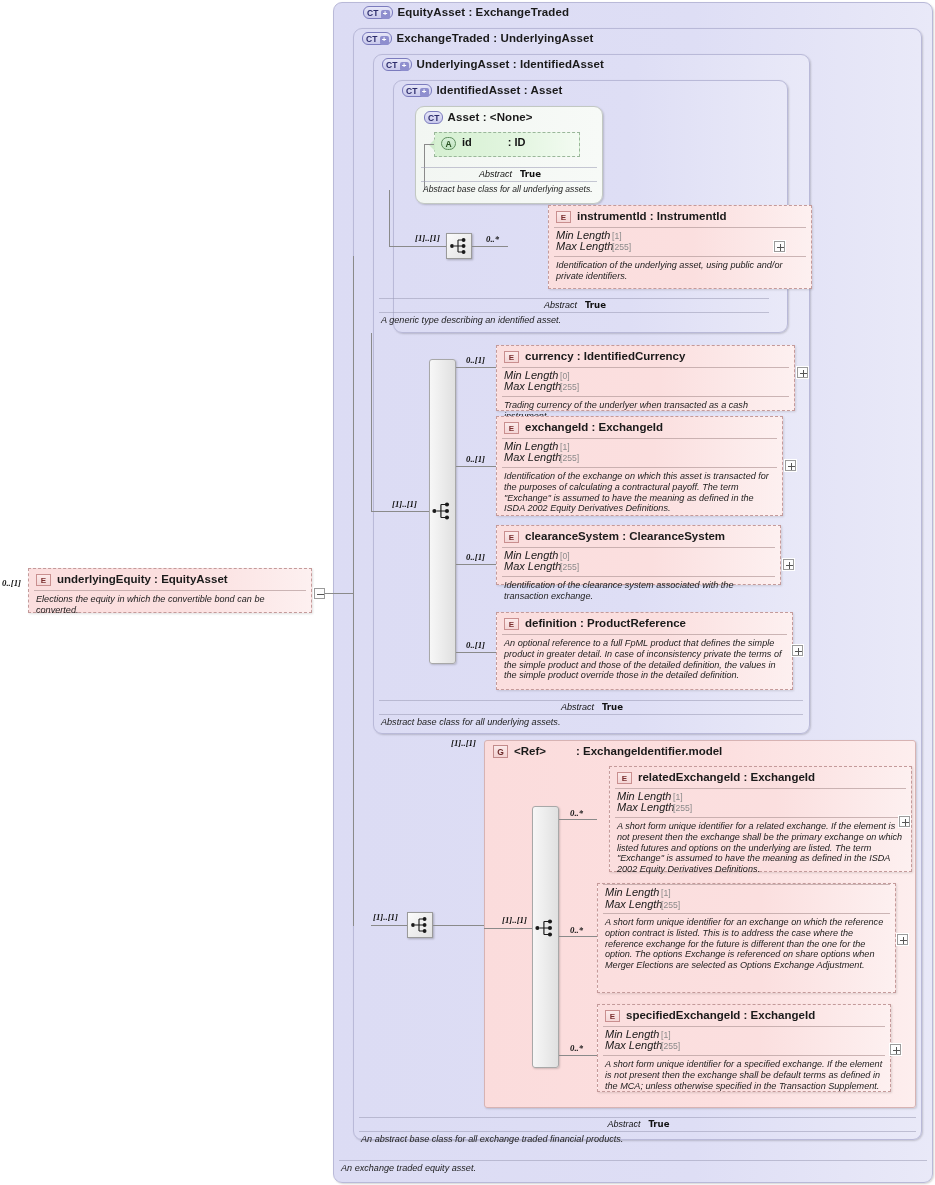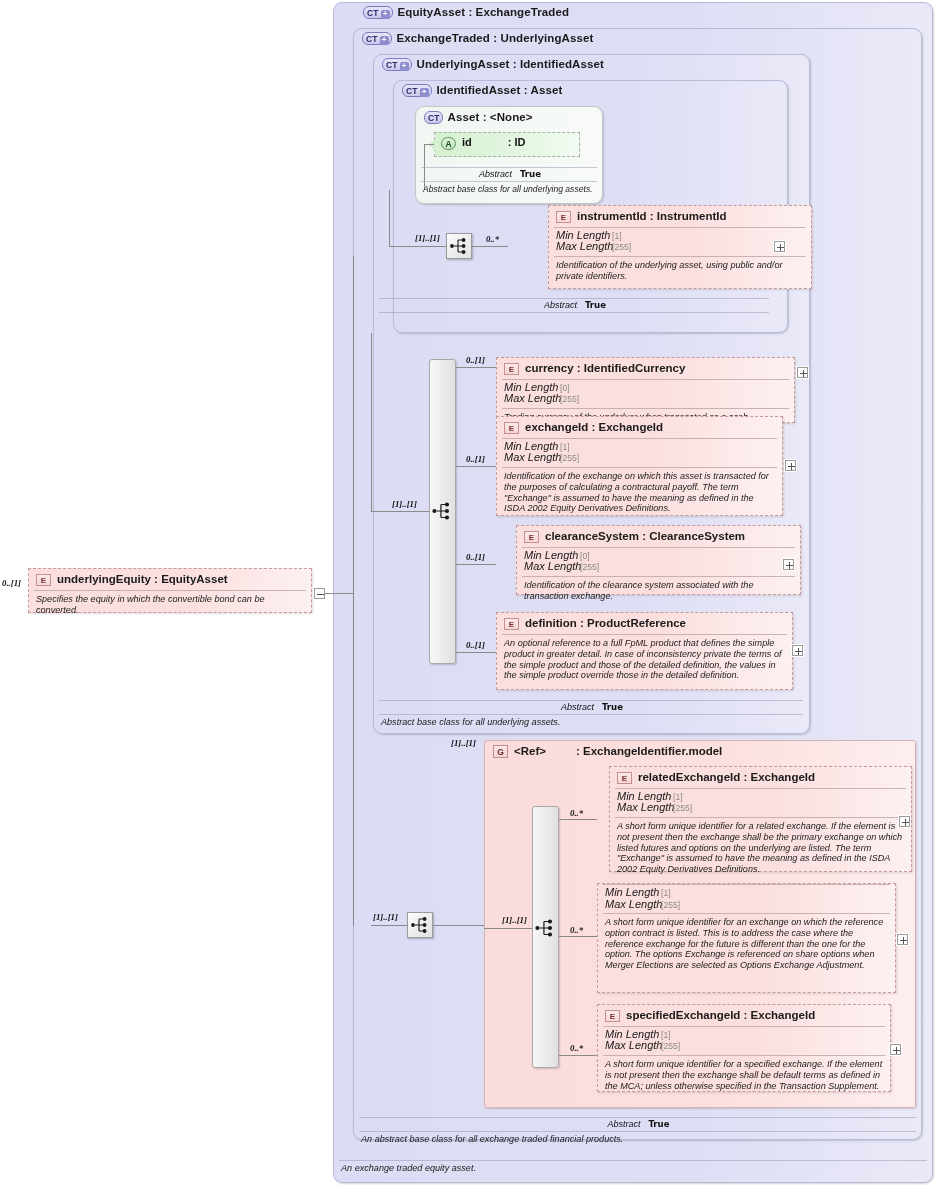--- a/index.html
+++ b/index.html
@@ -214,21 +214,21 @@
   <span class="badge-ct">CT</span><span>Asset     : &lt;None&gt;</span>
 </div>
 
 <div class="card" style="left:2px; top:578px;">0..[1]</div>
 
 <div class="el-box" style="left:28px; top:568px; width:284px; height:45px;">
   <div class="el-head">
     <span class="badge-e">E</span><span>underlyingEquity : EquityAsset</span>
   </div>
   <div class="el-sep"></div>
-  <div class="doc">Specifies the equity in which the convertible bond can be converted.</div>
+  <div class="doc">Elections the equity in which the convertible bond can be converted.</div>
 </div>
 <div class="tgl" style="left:314px; top:588px;"></div>
 <div class="ln h" style="left:325px; top:593px; width:28px;"></div>
 <div class="ln v" style="left:353px; top:256px; height:670px;"></div>
 
 <div class="attr-box" style="left:434px; top:132px; width:146px; height:25px;">
   <span class="attr-nose"></span>
   <div class="attr-head">
     <span class="badge-a">A</span><span>id</span><span style="display:inline-block;width:36px;"></span><span>: ID</span>
   </div>
@@ -273,39 +273,40 @@
   <div class="doc">Identification of the underlying asset, using public and/or private identifiers.</div>
 </div>
 <div class="tgl plus" style="left:774px; top:241px;"></div>
 
 <div class="footer" style="left:379px; top:298px; width:390px;">
   <div class="hr"></div>
   <div class="absrow">
     <span class="k">Abstract</span><span class="v">True</span>
   </div>
   <div class="hr"></div>
+  <div class="dcs">A generic type describing an identified asset.</div>
 </div>
 
 <div class="ln v" style="left:371px; top:333px; height:178px;"></div>
 <div class="ln h" style="left:371px; top:511px; width:58px;"></div>
 <div class="card" style="left:392px; top:499px;">[1]..[1]</div>
 <div class="seqbar" style="left:429px; top:359px; height:305px;"></div>
 <div class="seq" style="left:429px; top:498px; width:27px; height:27px; background:none; border:none; box-shadow:none;">
   <svg width="26" height="26" viewBox="0 0 24 24">
     <circle cx="5" cy="12" r="1.9" fill="#1a1a1a"></circle>
     <path d="M7 12 H11 M11 6 V18 M11 6 H15 M11 12 H15 M11 18 H15" stroke="#1a1a1a" stroke-width="1.1" fill="none"></path>
     <circle cx="16.6" cy="6" r="1.9" fill="#1a1a1a"></circle>
     <circle cx="16.6" cy="12" r="1.9" fill="#1a1a1a"></circle>
     <circle cx="16.6" cy="18" r="1.9" fill="#1a1a1a"></circle>
   </svg>
 </div>
 
 <div class="ln h" style="left:456px; top:367px; width:40px;"></div>
 <div class="card" style="left:466px; top:355px;">0..[1]</div>
-<div class="el-box" style="left:496px; top:357px; width:299px; height:66px;">
+<div class="el-box" style="left:496px; top:345px; width:299px; height:66px;">
   <div class="el-head">
     <span class="badge-e">E</span><span>currency : IdentifiedCurrency</span>
   </div>
   <div class="el-sep"></div>
   <div class="facets">
     <div class="row"><span class="lab">Min Length</span><span class="val">[0]</span></div>
     <div class="row"><span class="lab">Max Length</span><span class="val">[255]</span></div>
   </div>
   <div class="el-sep"></div>
   <div class="doc">Trading currency of the underlyer when transacted as a cash instrument.</div>
@@ -323,21 +324,21 @@
     <div class="row"><span class="lab">Min Length</span><span class="val">[1]</span></div>
     <div class="row"><span class="lab">Max Length</span><span class="val">[255]</span></div>
   </div>
   <div class="el-sep"></div>
   <div class="doc">Identification of the exchange on which this asset is transacted for the purposes of calculating a contractural payoff. The term "Exchange" is assumed to have the meaning as defined in the ISDA 2002 Equity Derivatives Definitions.</div>
 </div>
 <div class="tgl plus" style="left:785px; top:460px;"></div>
 
 <div class="ln h" style="left:456px; top:564px; width:40px;"></div>
 <div class="card" style="left:466px; top:552px;">0..[1]</div>
-<div class="el-box" style="left:516px; top:525px; width:285px; height:70px;">
+<div class="el-box" style="left:496px; top:525px; width:285px; height:60px;">
   <div class="el-head">
     <span class="badge-e">E</span><span>clearanceSystem : ClearanceSystem</span>
   </div>
   <div class="el-sep"></div>
   <div class="facets">
     <div class="row"><span class="lab">Min Length</span><span class="val">[0]</span></div>
     <div class="row"><span class="lab">Max Length</span><span class="val">[255]</span></div>
   </div>
   <div class="el-sep"></div>
   <div class="doc">Identification of the clearance system associated with the transaction exchange.</div>

